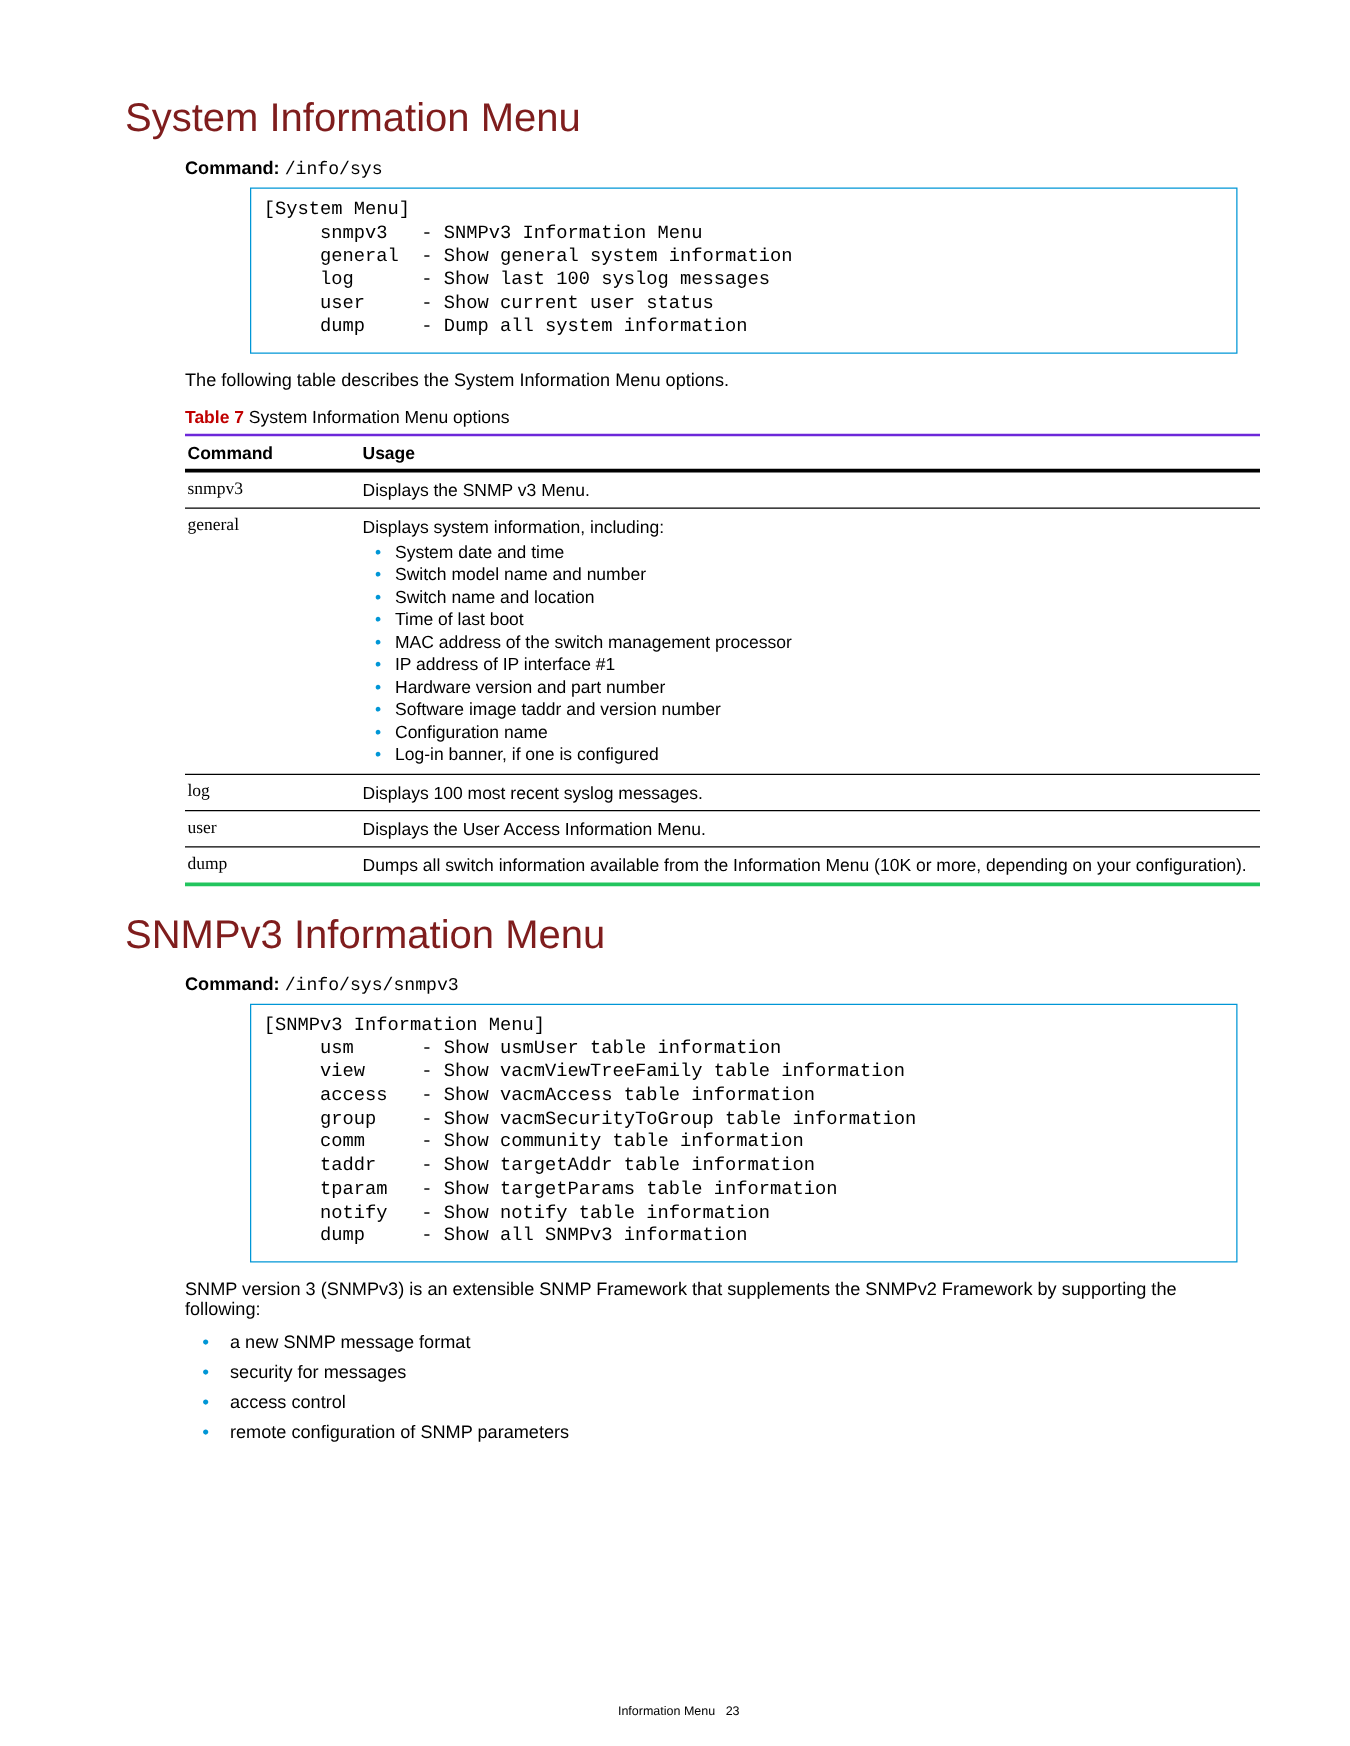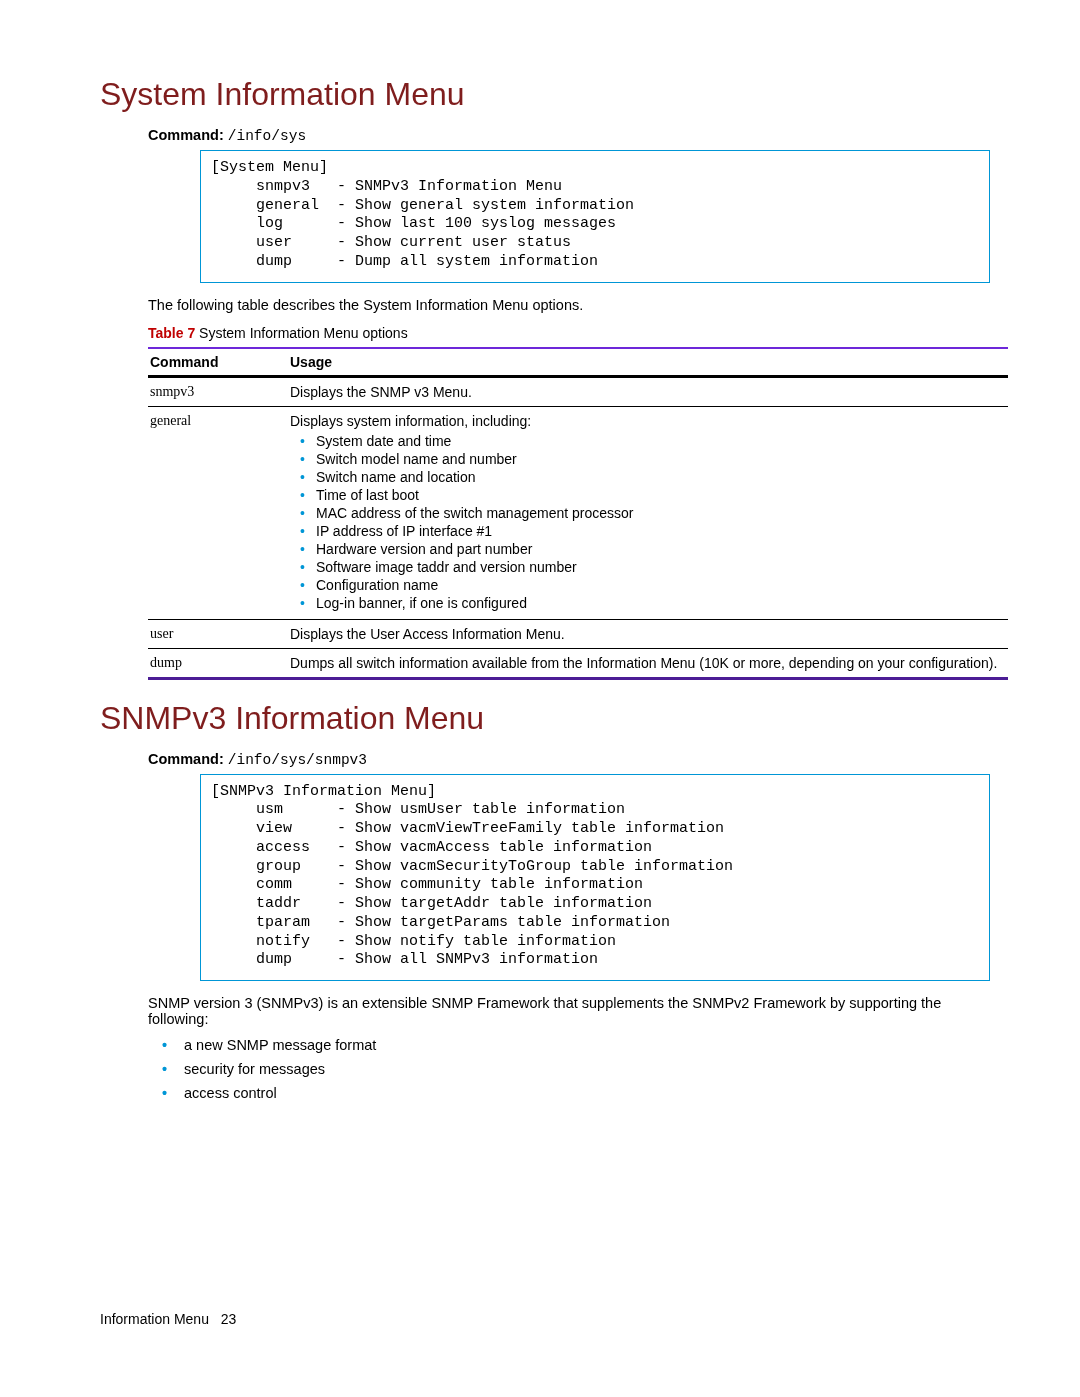--- a/index.html
+++ b/index.html
@@ -56,21 +56,21 @@
     text-align: left;
     font-weight: bold;
     padding: 5px 8px 5px 2px;
     border-bottom: 3px solid #000;
   }
   table.opt td {
     vertical-align: top;
     padding: 6px 8px 6px 2px;
     border-bottom: 1px solid #000;
   }
-  table.opt tbody tr:last-child td { border-bottom: 3px solid #4c1d95; }
+  table.opt tbody tr:last-child td { border-bottom: 3px solid #22c55e; }
   table.opt td.cmd { font-family: Liberation Serif, serif; width: 130px; }
   ul.inner {
     list-style: none;
     margin: 4px 0 0 0;
     padding: 0 0 0 26px;
   }
   ul.inner li::before {
     content: "•";
     color: #0096d6;
     display: inline-block;
@@ -87,22 +87,22 @@
   ul.features li::before {
     content: "•";
     color: #0096d6;
     font-weight: bold;
     display: inline-block;
     width: 22px;
     margin-left: -22px;
   }
   ul.features li { margin: 4px 0 8px 22px; }
   .footer {
-    text-align: left;
-    font-size: 14px;
+    text-align: center;
+    font-size: 10px;
     margin-top: 210px;
     padding-right: 4px;
   }
 </style>
 </head>
 <body>
 
 <div class="page">
 
   <h1>System Information Menu</h1>
@@ -149,20 +149,24 @@
             <li>MAC address of the switch management processor</li>
             <li>IP address of IP interface #1</li>
             <li>Hardware version and part number</li>
             <li>Software image taddr and version number</li>
             <li>Configuration name</li>
             <li>Log-in banner, if one is configured</li>
           </ul>
         </td>
       </tr>
       <tr>
+        <td class="cmd">log</td>
+        <td>Displays 100 most recent syslog messages.</td>
+      </tr>
+      <tr>
         <td class="cmd">user</td>
         <td>Displays the User Access Information Menu.</td>
       </tr>
       <tr>
         <td class="cmd">dump</td>
         <td>Dumps all switch information available from the Information Menu (10K or more, depending on your configuration).</td>
       </tr>
     </tbody>
   </table>
 
@@ -183,20 +187,21 @@
      tparam   - Show targetParams table information
      notify   - Show notify table information
      dump     - Show all SNMPv3 information</div>
 
   <div class="para">SNMP version 3 (SNMPv3) is an extensible SNMP Framework that supplements the SNMPv2 Framework by supporting the following:</div>
 
   <ul class="features">
     <li>a new SNMP message format</li>
     <li>security for messages</li>
     <li>access control</li>
+    <li>remote configuration of SNMP parameters</li>
   </ul>
 
 
   <div class="footer">
     <span>Information Menu</span>&nbsp;&nbsp;&nbsp;<span>23</span>
   </div>
 
 </div>
 
 </body></html>

